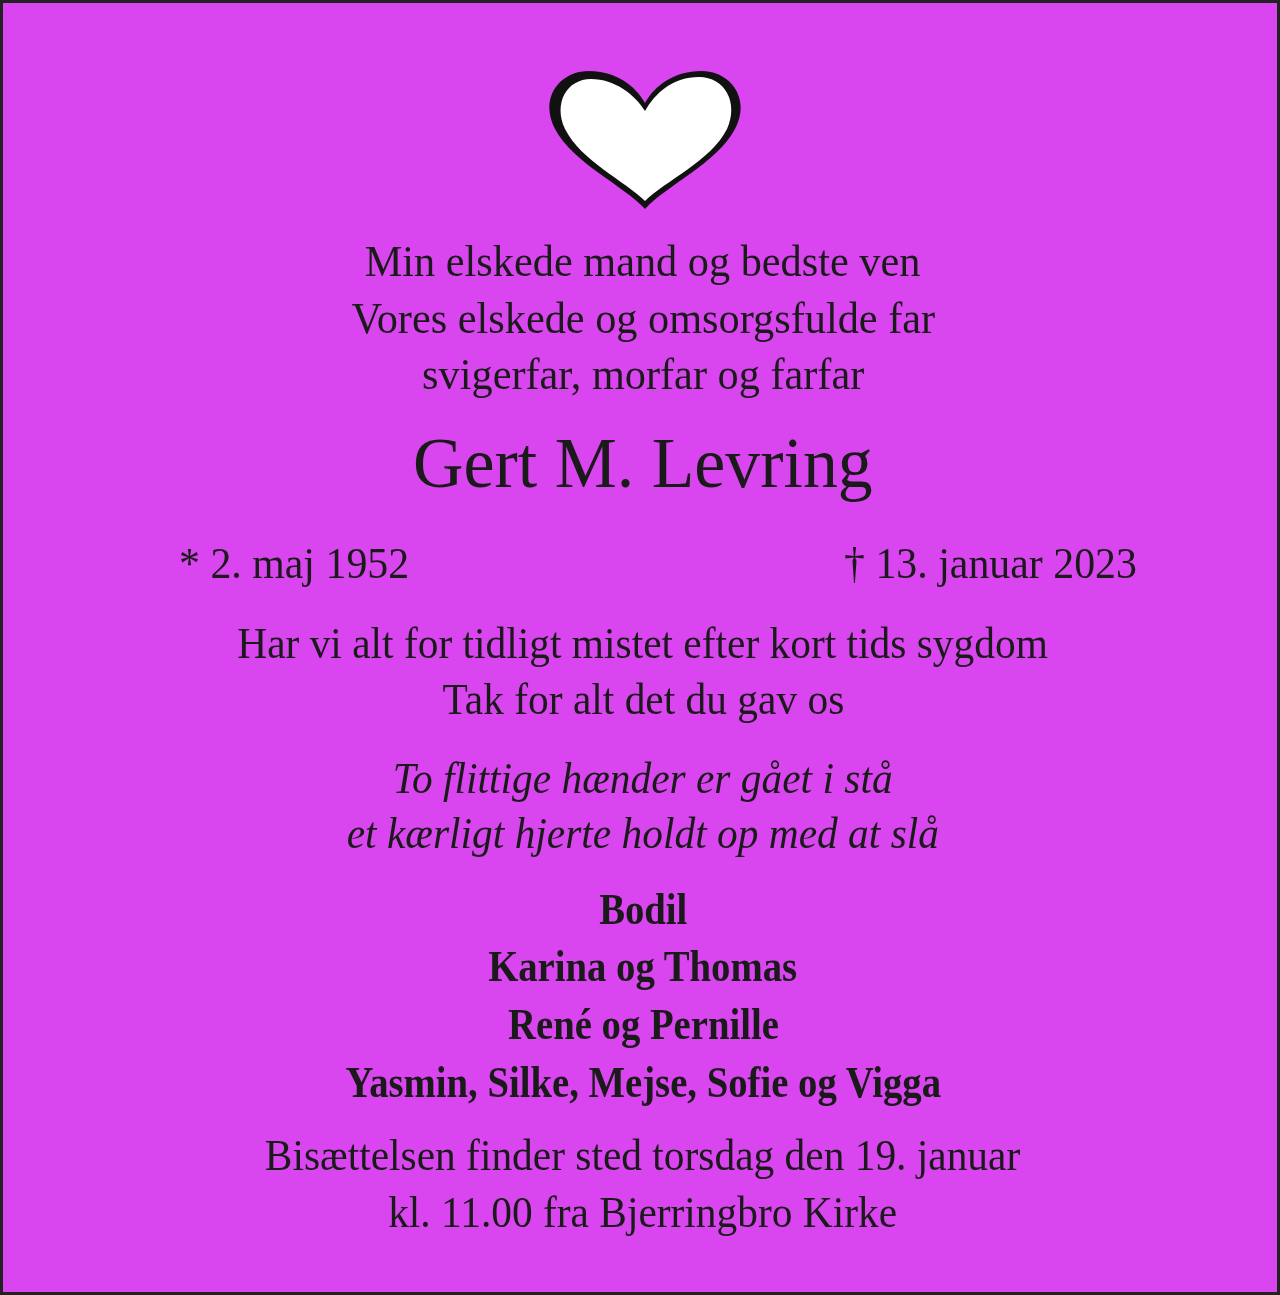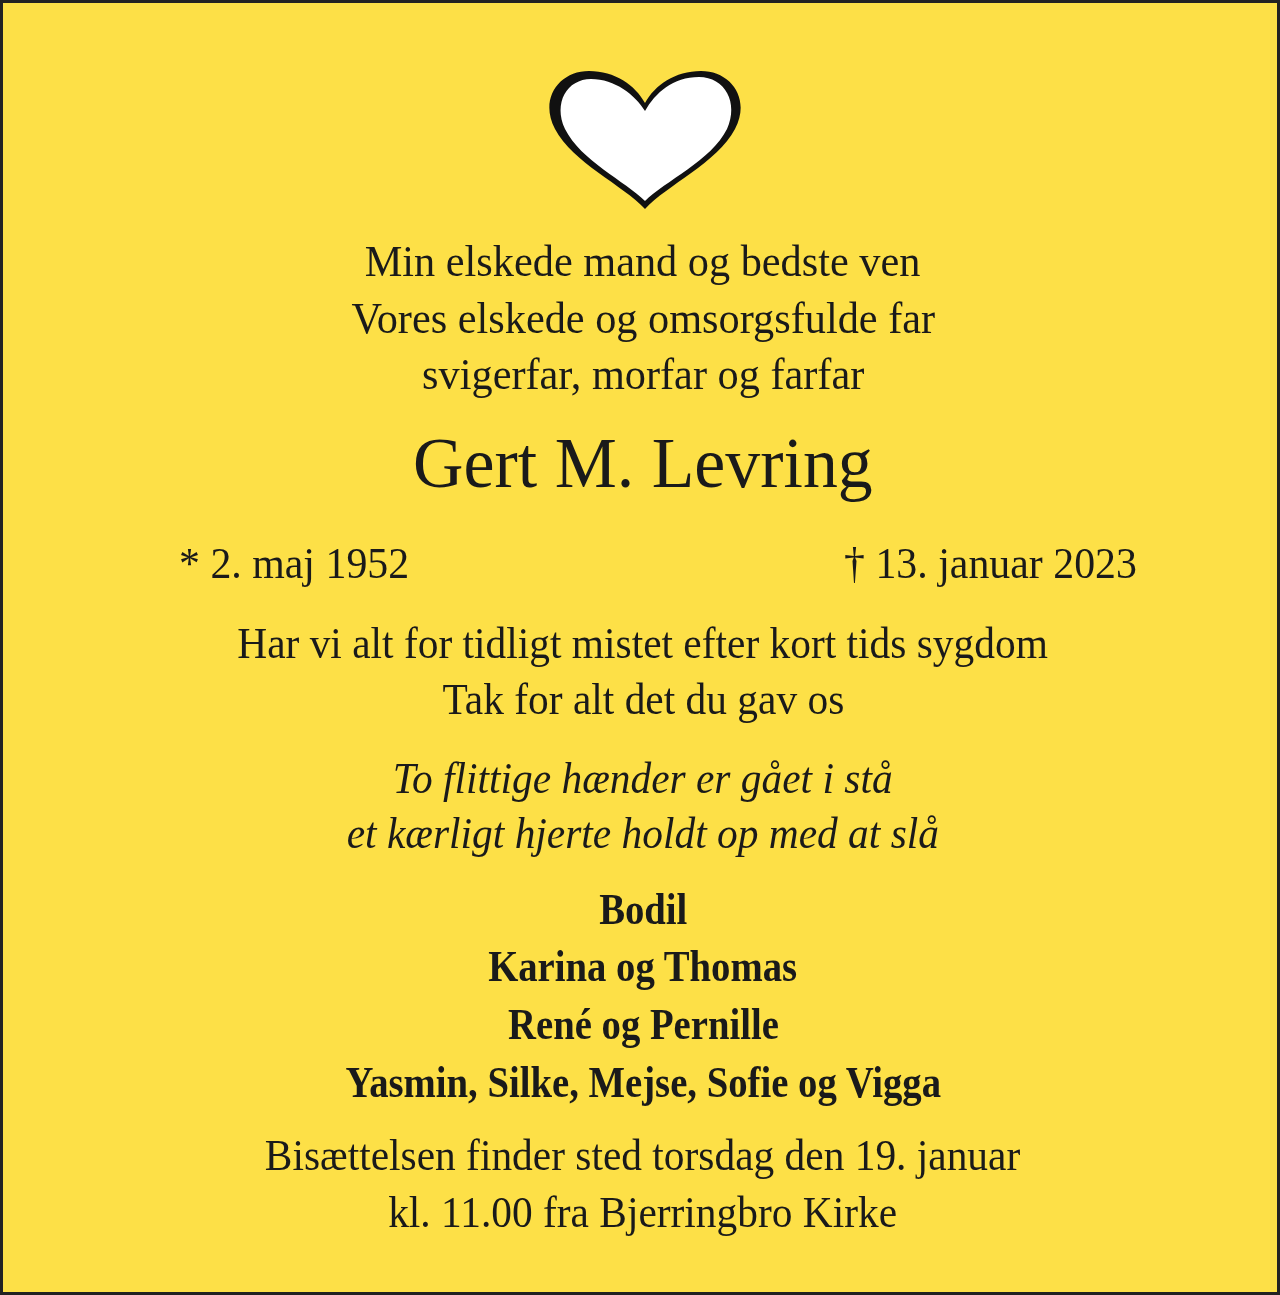--- a/index.html
+++ b/index.html
@@ -1,19 +1,19 @@
 <!DOCTYPE html>
 <html><head>
 <meta charset="utf-8">
 <style>
   html, body { margin:0; padding:0; background:#ffffff; }
   body { width:1280px; height:1295px; position:relative; overflow:hidden; }
   .frame {
     position:absolute; left:0; top:0; width:1280px; height:1295px;
-    box-sizing:border-box; border:3px solid #222222; background:#fde047;
+    box-sizing:border-box; border:3px solid #222222; background:#d946ef;
   }
   .heart { position:absolute; left:540px; top:60px; width:204px; height:150px; }
   .line {
     position:absolute; left:0; width:1280px; text-align:center;
     font-family:"Liberation Serif", serif; color:#1a1a1a;
     white-space:nowrap; line-height:1;
   }
   .line span.inner { display:inline-block; transform-origin:center; }
   .intro { font-size:45px; }
   .intro .inner { transform:scaleX(0.94); }

